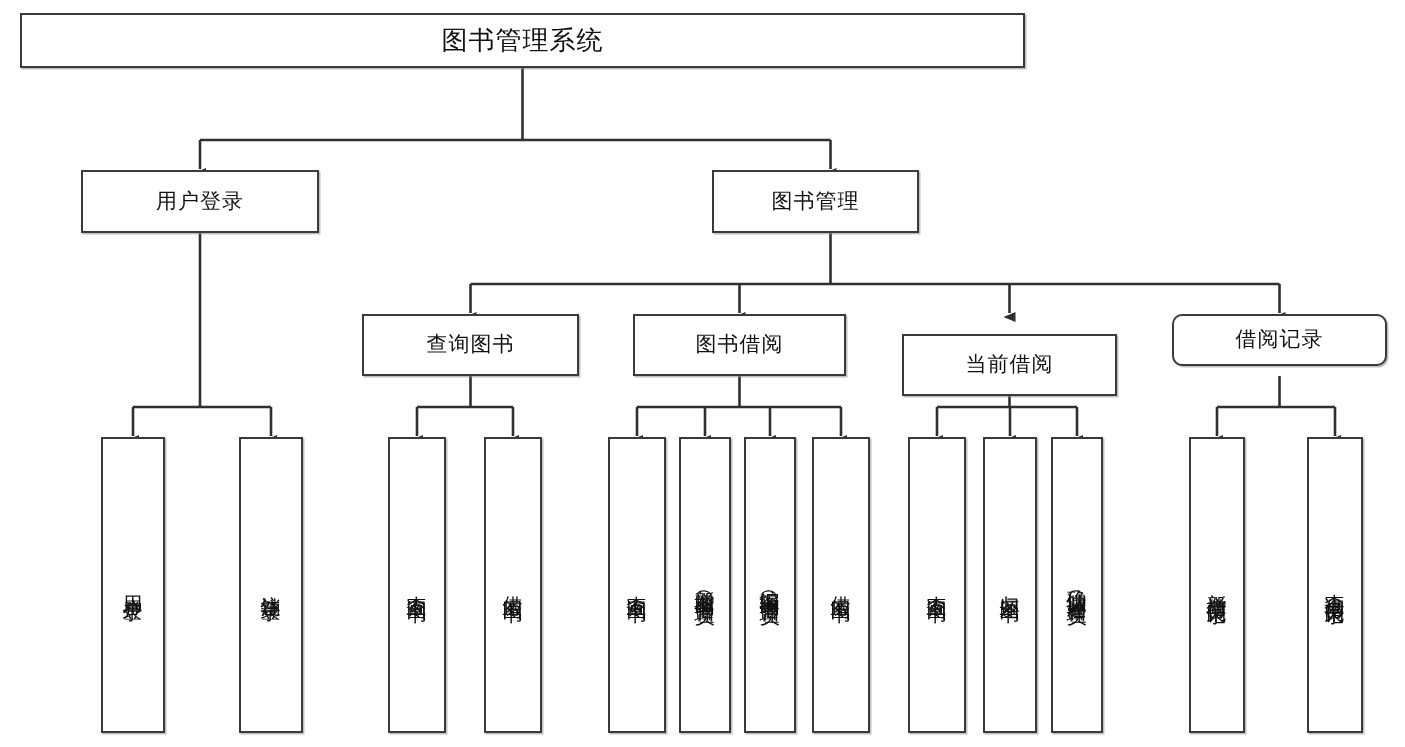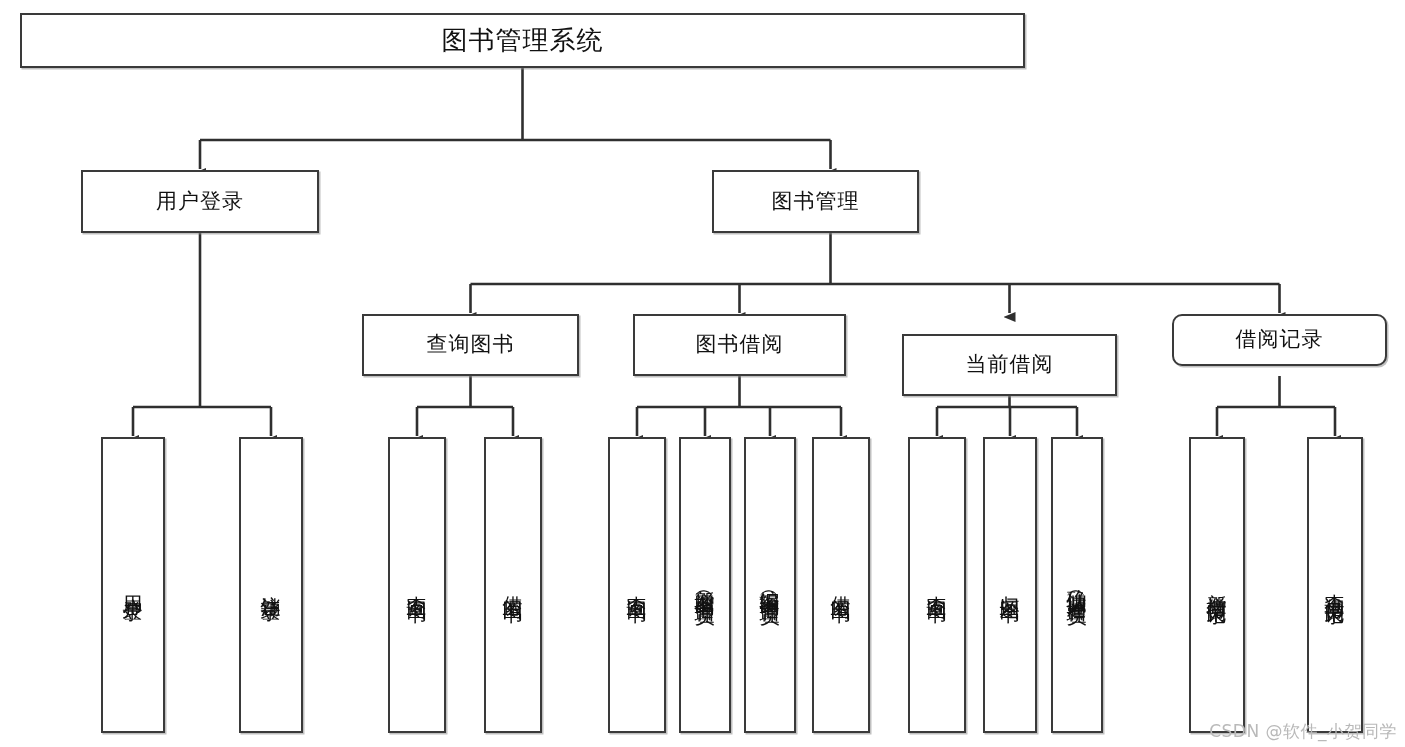--- a/index.html
+++ b/index.html
@@ -169,14 +169,13 @@
         <span class="lbl">确认归还（管理员）</span>
       </div>
       <div class="node leaf" style="left: 1189px; top: 437px; width: 56px; height: 296px;">
         <span class="lbl">新增借阅记录</span>
       </div>
       <div class="node leaf" style="left: 1307px; top: 437px; width: 56px; height: 296px;">
         <span class="lbl">查询借阅记录</span>
       </div>
     </div>
 
-  <div class="watermark">CSDN @软件_小贺同学</div>
 </div>
 
 </body></html>

